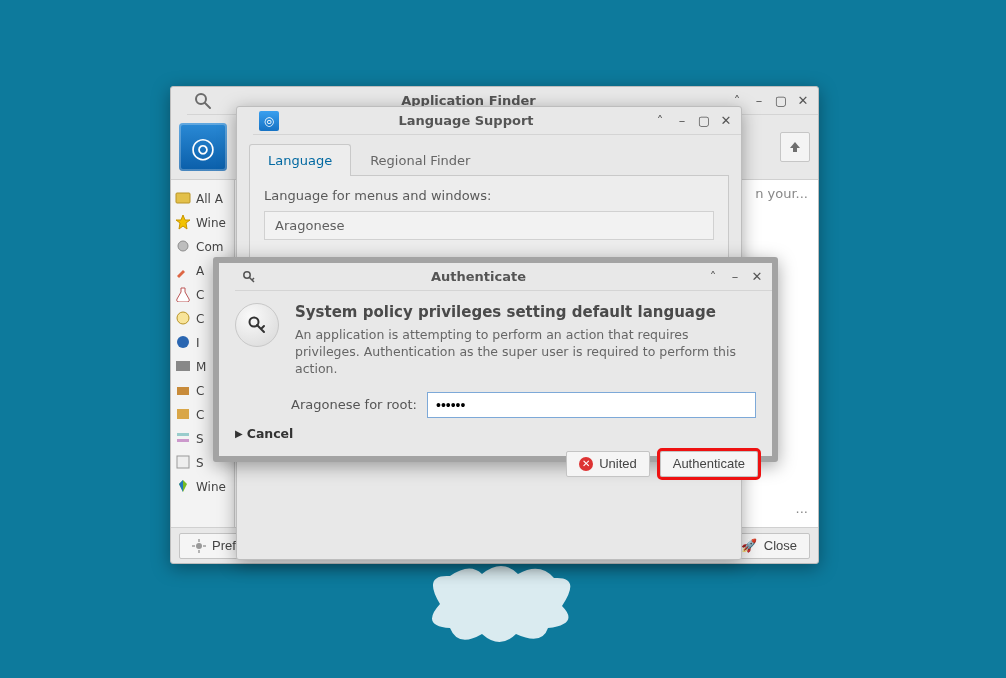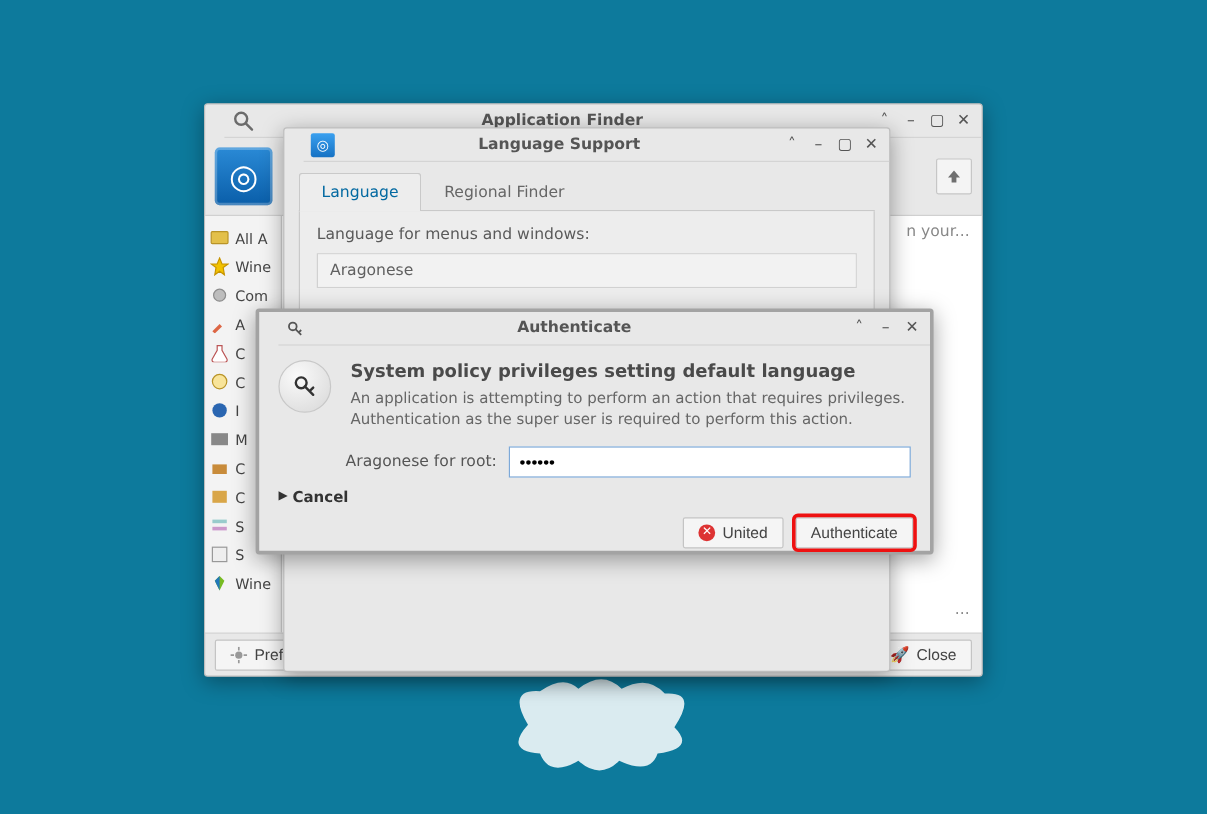--- a/index.html
+++ b/index.html
@@ -95,21 +95,21 @@
   .ls-logo {
     width:20px; height:20px; border-radius:2px; margin-right:6px;
     background: linear-gradient(#3aa0ef,#1672c4);
     display:inline-flex;align-items:center;justify-content:center;color:#fff;font-size:12px;
   }
 
   
   .win-auth {
     position: absolute; left:213px; top:257px;
     width:565px; height:205px;
-    background:#e8e8e8; border:3px solid #a3a3a3; border-radius:3px;
+    background:#e8e8e8; border:6px solid #a3a3a3; border-radius:3px;
     z-index: 10;
   }
   .auth-body { display:flex; padding:12px 16px 4px; gap:16px; }
   .keyring {
     width:44px; height:44px; border-radius:50%;
     background: radial-gradient(circle at 35% 30%, #fafafa, #d7d7d7);
     border:1px solid #c8c8c8;
     display:flex; align-items:center; justify-content:center;
     flex:0 0 44px;
   }

